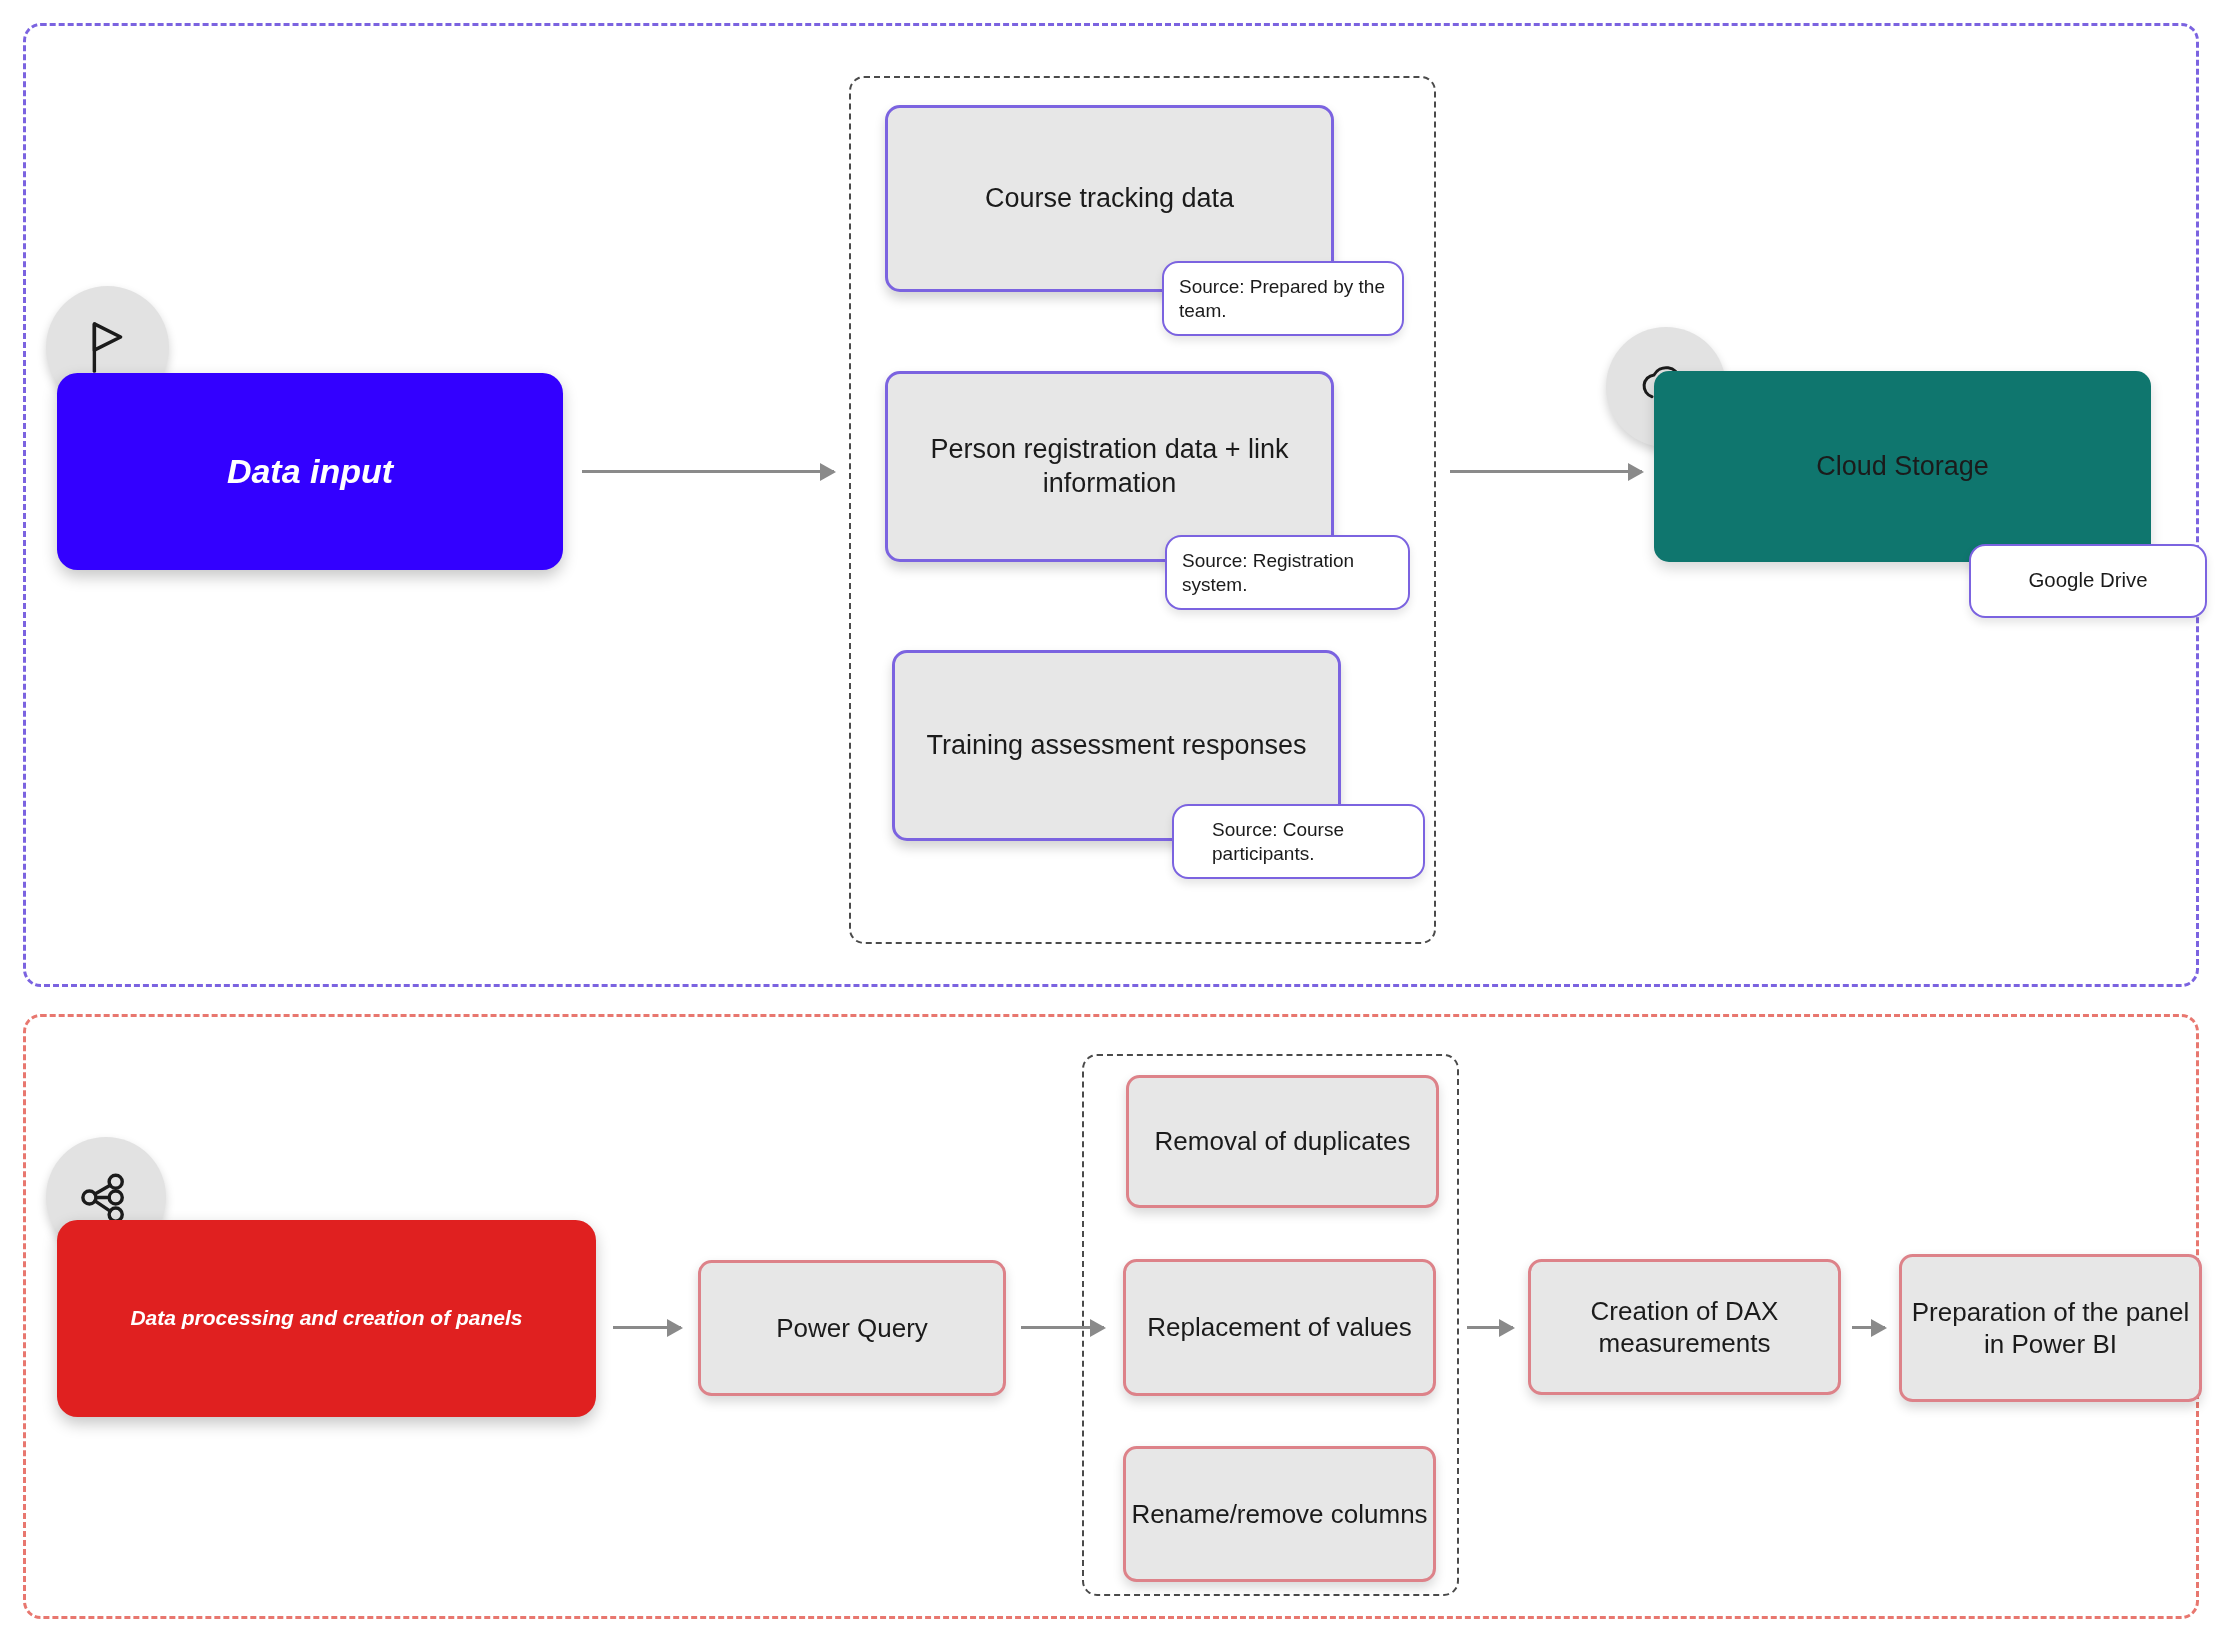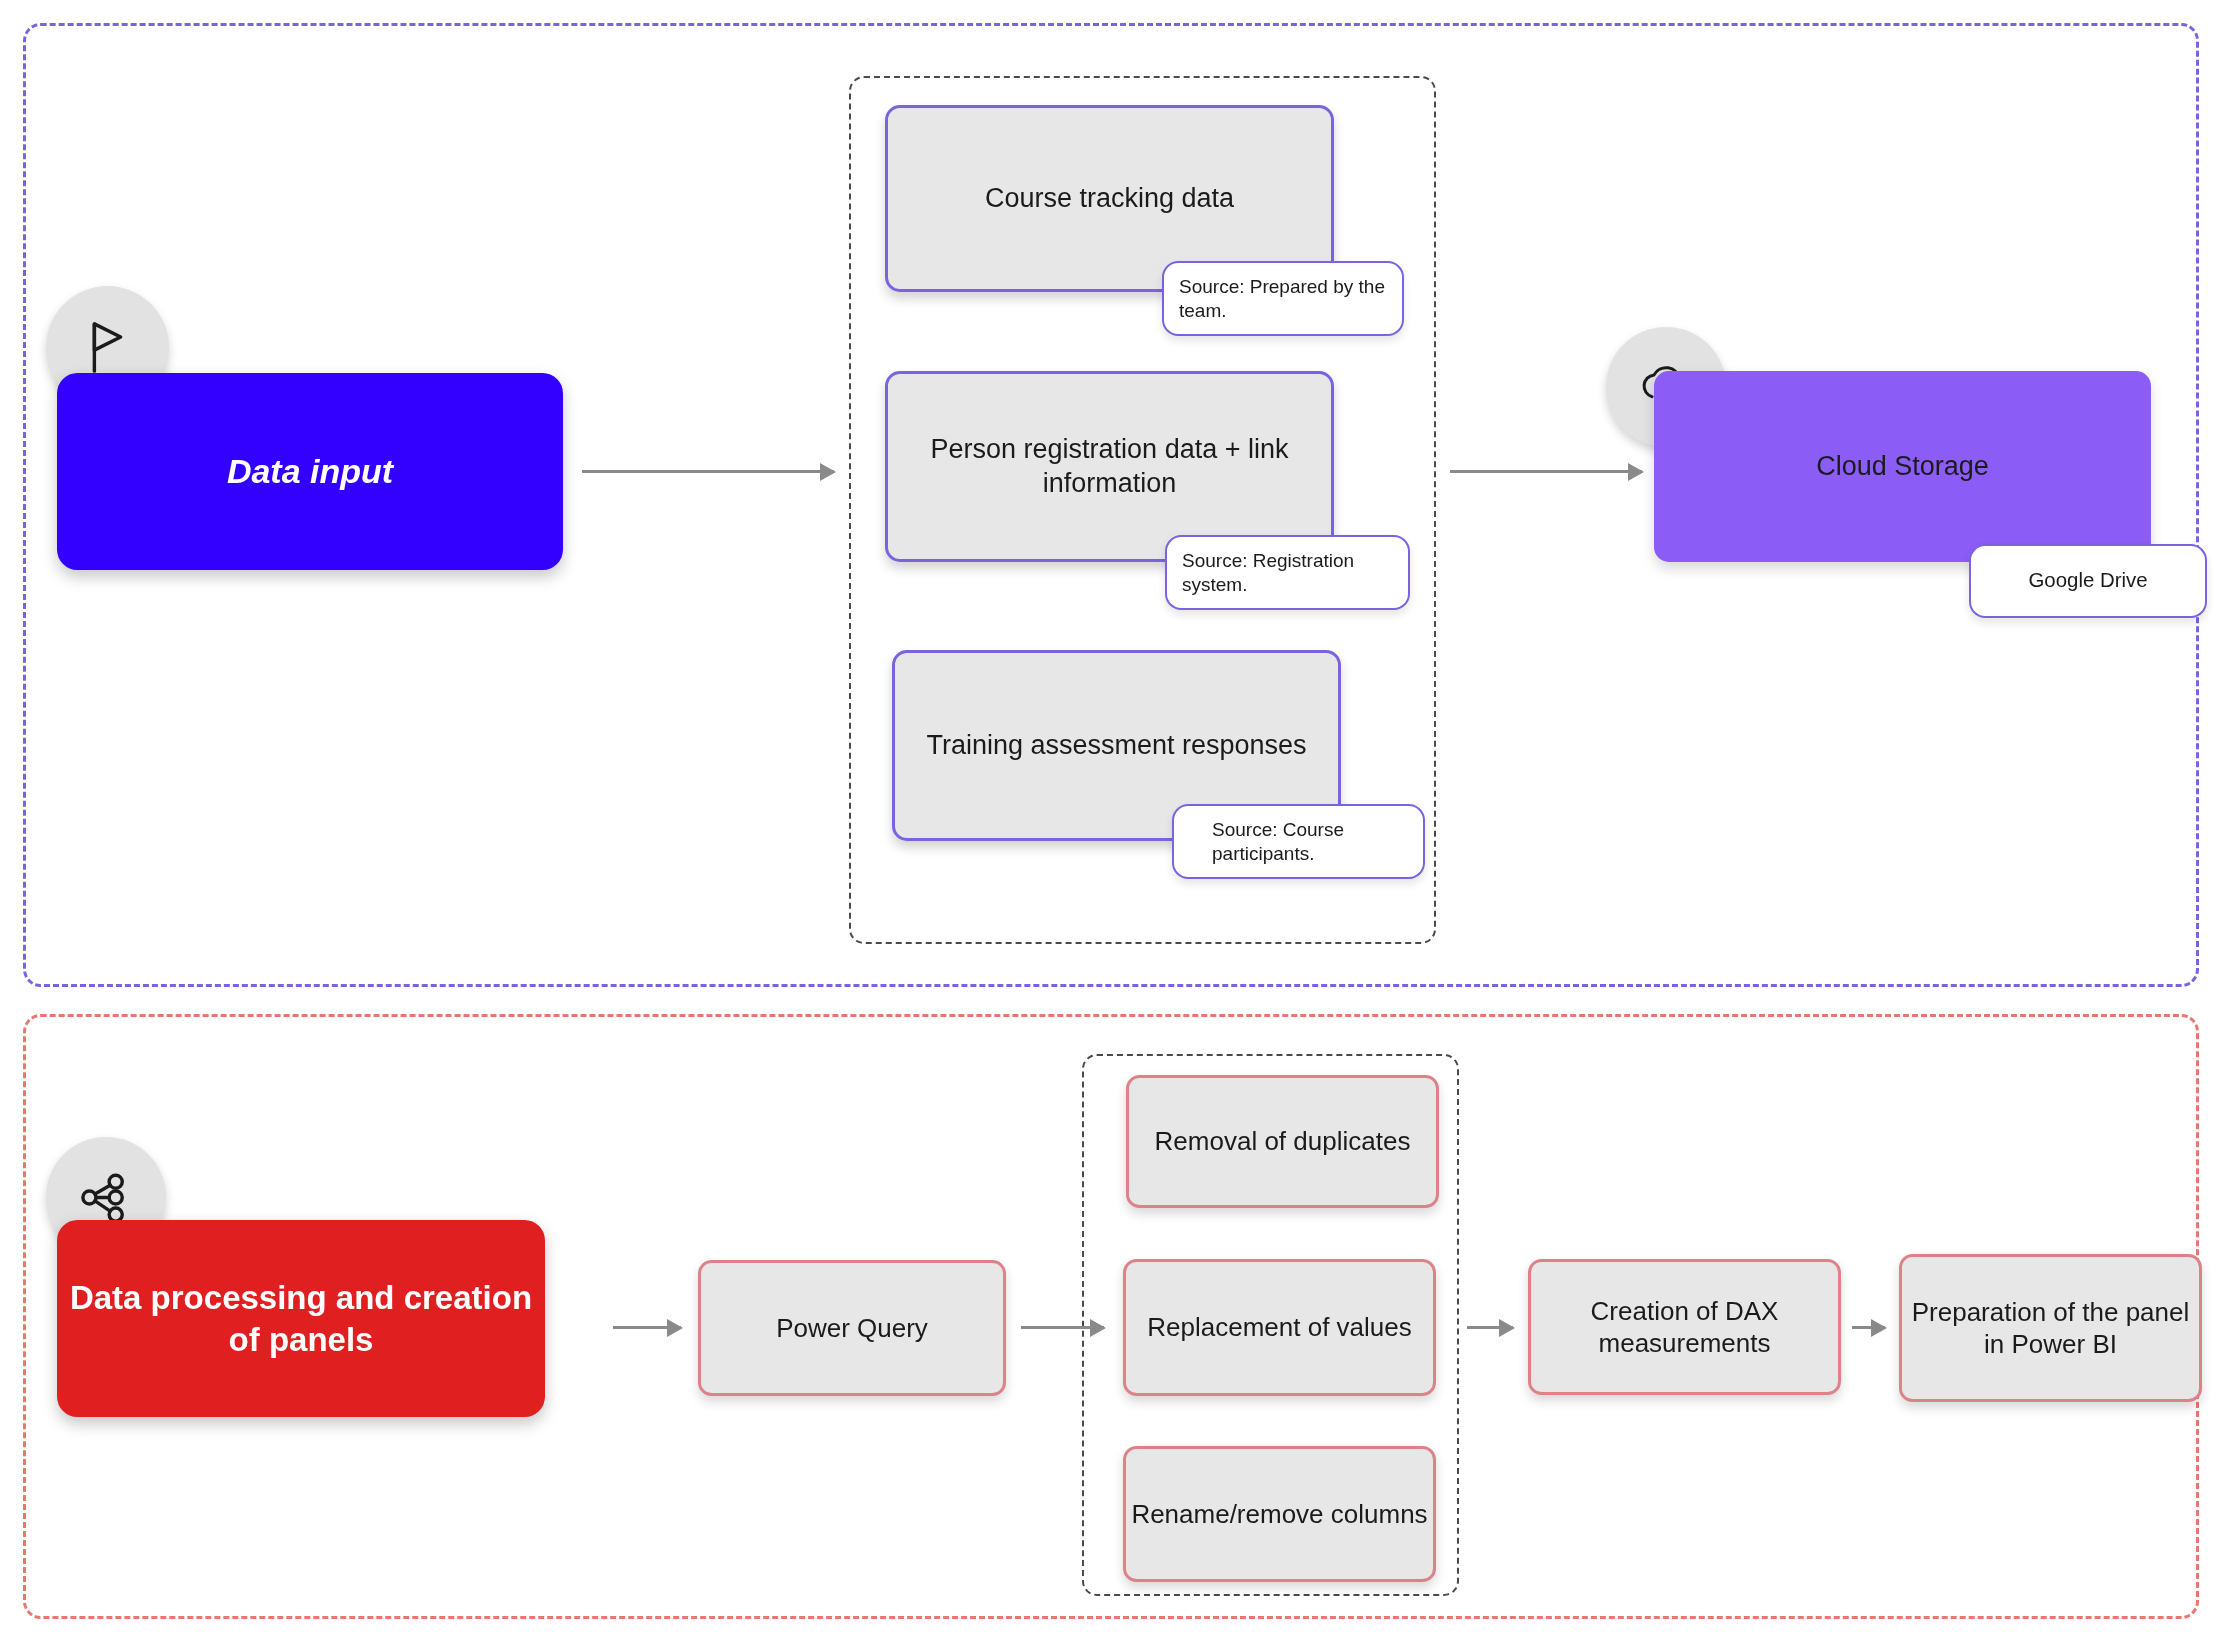--- a/index.html
+++ b/index.html
@@ -35,36 +35,36 @@
 
   
   .hero{
     color:#ffffff;font-weight:bold;border-radius:20.4px;
     box-shadow:0 6.8px 15px rgba(0,0,0,.22);
   }
   #node-data-input{
     left:57px;top:373px;width:506px;height:197px;background:#3300ff;font-size:34px;font-style:italic;
   }
   #node-data-processing{
-    left:57px;top:1220px;width:488px;height:197px;background:#e02020;font-size:33px;
+    left:57px;top:1220px;width:539px;height:197px;background:#e02020;font-size:21px;font-style:italic;
   }
 
   
   .card-purple{
     background:#e7e7e7;border:3.4px solid #7b63e0;
     box-shadow:0 6.1px 11px rgba(0,0,0,.17);
     font-size:27px;color:#1b1b1b;
   }
   #node-course-tracking{left:885px;top:105px;width:449px;height:187px;}
   #node-person-registration{left:885px;top:371px;width:449px;height:191px;}
   #node-training-assessment{left:892px;top:650px;width:449px;height:191px;}
 
   
   #node-cloud-storage{
-    left:1654px;top:371px;width:497px;height:191px;background:#8b5cf6;border:none;
+    left:1654px;top:371px;width:497px;height:191px;background:#0f766e;border:none;
     box-shadow:0 6.1px 12.3px rgba(0,0,0,.15);font-size:27px;color:#1b1b1b;
   }
 
   
   .callout{
     background:#ffffff;border:2.7px solid #7b63e0;border-radius:16.3px;
     font-size:19px;color:#1b1b1b;justify-content:flex-start;
     padding:0 15px;box-shadow:0 4.1px 8.2px rgba(0,0,0,.10);
     text-align:left;
   }

